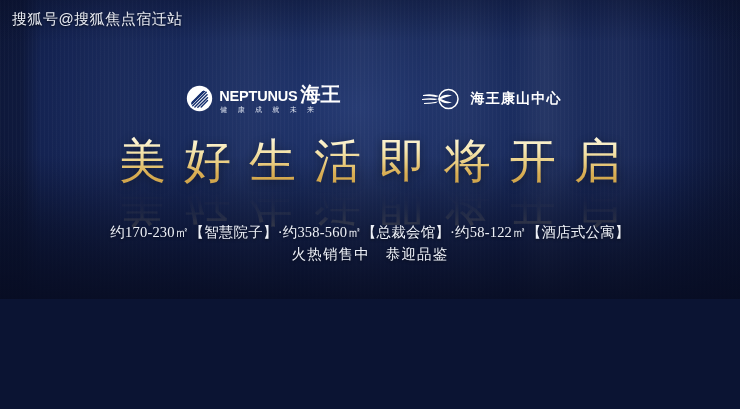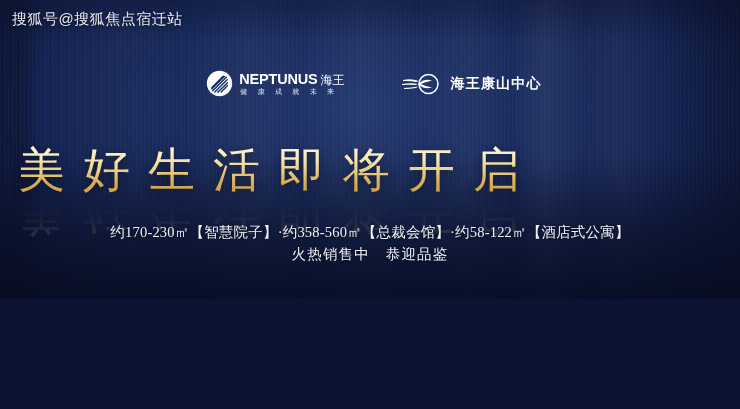--- a/index.html
+++ b/index.html
@@ -95,25 +95,25 @@
     text-shadow: 0 1px 2px rgba(0,0,0,0.65);
     white-space: nowrap;
     z-index: 6;
   }
 
   
   .logo-row {
     position: absolute;
     left: 0;
     right: 0;
-    top: 70px;
+    top: 84px;
     display: flex;
     justify-content: center;
     align-items: center;
-    gap: 28px;
+    gap: 40px;
     z-index: 5;
     padding-left: 8px;
   }
 
   .logo-brand {
     display: flex;
     align-items: center;
     gap: 6px;
   }
   .logo-mark-neptunus {
@@ -134,22 +134,22 @@
     line-height: 1;
   }
   .brand-latin {
     font-family: "Liberation Sans", "DejaVu Sans", sans-serif;
     font-weight: 700;
     font-size: 14.5px;
     letter-spacing: -0.2px;
     color: #ffffff;
   }
   .brand-cn {
-    font-size: 12px;
-    font-weight: 400;
+    font-size: 20px;
+    font-weight: 700;
     color: #ffffff;
     letter-spacing: 0px;
   }
   .brand-slogan {
     font-size: 7px;
     color: #e3e8f3;
     letter-spacing: 4.2px;
     line-height: 1;
     padding-left: 1px;
     white-space: nowrap;
@@ -177,21 +177,22 @@
     color: #ffffff;
     letter-spacing: 1.2px;
     white-space: nowrap;
   }
 
   
   .headline-wrap {
     position: absolute;
     left: 0;
     right: 0;
-    top: 145px;
+    top: 136px;
+    text-align: center;
     z-index: 5;
   }
   .headline {
     font-family: "Liberation Serif", "DejaVu Serif", serif;
     font-size: 47px;
     line-height: 1.08;
     font-weight: 400;
     letter-spacing: 18px;
     padding-left: 18px;
     white-space: nowrap;

